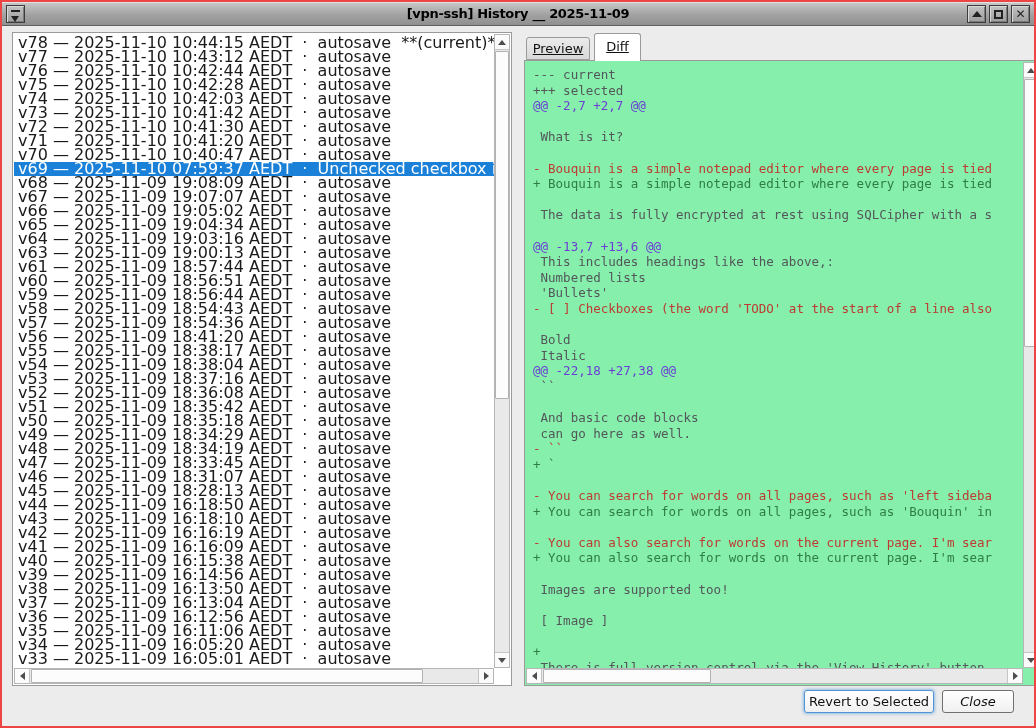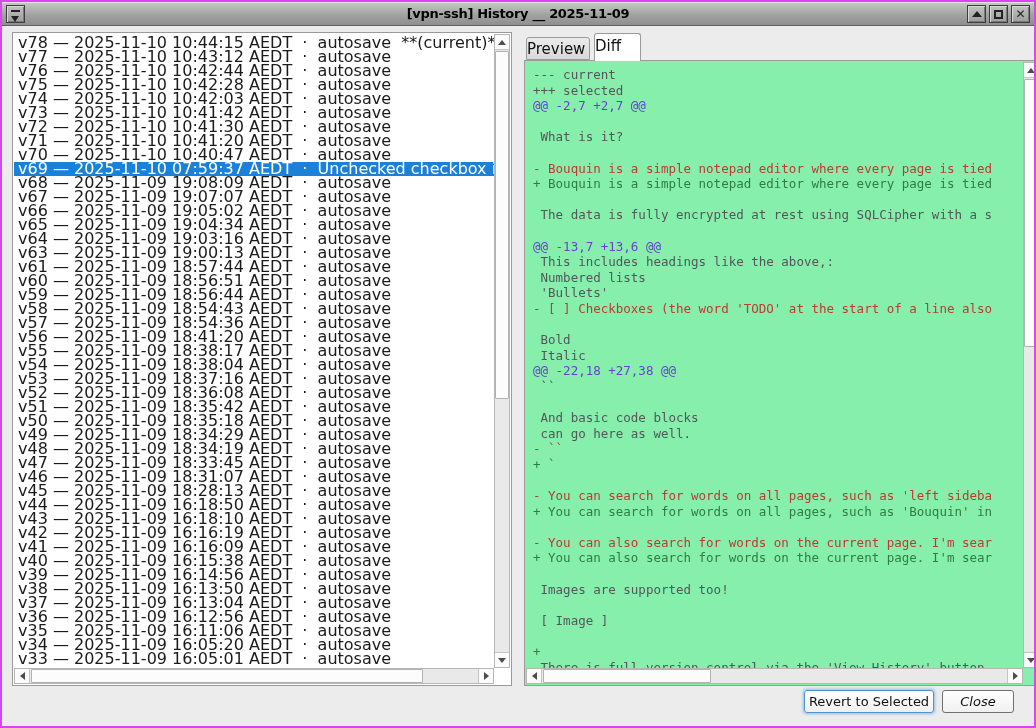--- a/index.html
+++ b/index.html
@@ -1,19 +1,19 @@
 <!DOCTYPE html>
 <html><head>
 <meta charset="utf-8">
 <style>
   * { box-sizing: border-box; margin: 0; padding: 0; }
   html,body { background:#555; }
   .window {
     position: relative; width: 1036px; height: 728px;
-    background: #ececec; border: 2px solid #d946ef;
+    background: #ececec; border: 2px solid #ef4444;
     font-family: "DejaVu Sans", "Liberation Sans", sans-serif;
     overflow: hidden;
   }
   
   .titlebar {
     position: absolute; left: 0; top: 0; right: 0; height: 24px;
     background: linear-gradient(#c9c9c9, #a2a2a2 55%, #8f8f8f);
     border-bottom: 1px solid #5f5f5f;
     box-shadow: inset 0 1px 0 #e2e2e2;
   }
@@ -71,22 +71,22 @@
   .ar-right { width:0; height:0; border-top:4px solid transparent; border-bottom:4px solid transparent; border-left:5px solid #4d4d4d; }
   .sb-thumb { position: absolute; background: #fcfcfc; border: 1px solid #b2b2b2; border-radius: 1px; }
   .sb-v .sb-thumb { left: 0px; right: 0px; }
   .sb-h .sb-thumb { top: 0px; bottom: 0px; }
   .list-vthumb { top: 16px; height: 348px; }
   .list-hthumb { left: 16px; width: 392px; }
   .diff-vthumb { top: 16px; height: 268px; }
   .diff-hthumb { left: 16px; width: 168px; }
   
   .tab {
-    position: absolute; text-align: left; font-size: 15px; color: #111;
-    border: 1px solid #9a9a9a; border-radius: 3px 3px 0 0;
+    position: absolute; text-align: center; font-size: 13px; color: #111;
+    border: 1px solid #9a9a9a; border-radius: 3px 3px 0 0; text-decoration: underline;
   }
   .tab-preview {
     left: 524px; top: 35px; width: 64px; height: 23px; line-height: 22px;
     background: linear-gradient(#ebebeb,#d9d9d9);
   }
   .tab-diff {
     left: 592px; top: 31px; width: 47px; height: 28px; line-height: 25px;
     background: #fff; border-bottom: none; z-index: 3;
   }
   

